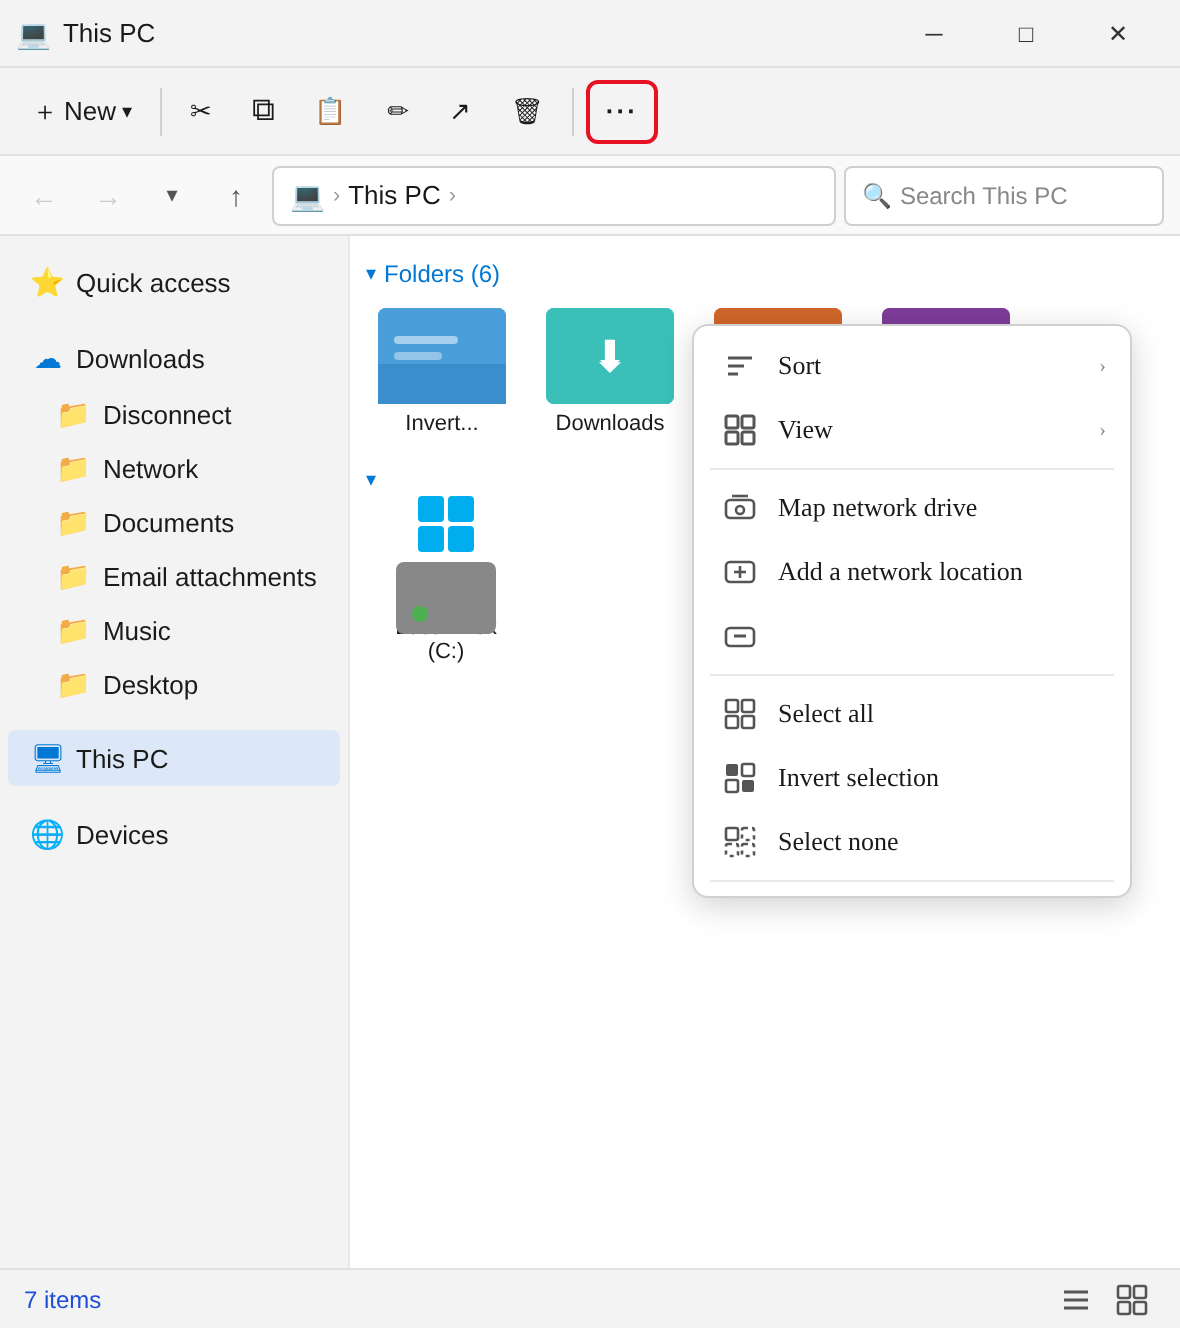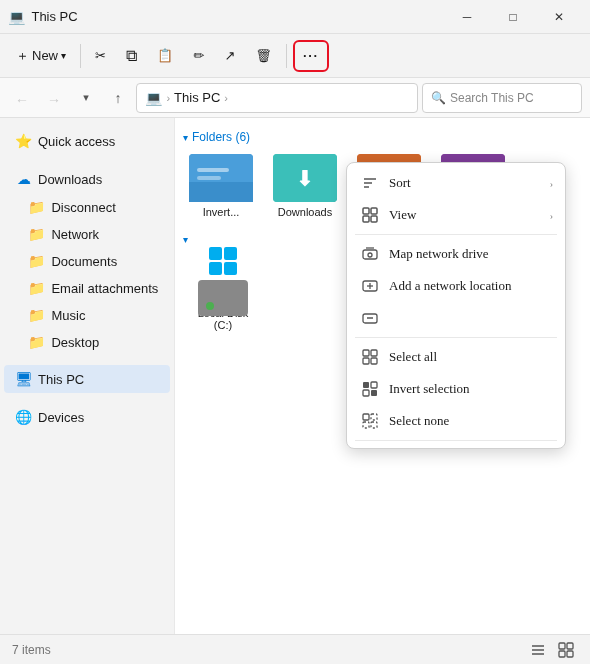--- a/index.html
+++ b/index.html
@@ -115,21 +115,21 @@
     .win-sq2 { background: #00adef; }
     .win-sq3 { background: #00adef; }
     .win-sq4 { background: #00adef; }
     .hdd-icon { width: 50px; height: 36px; background: #888; border-radius: 4px; position: relative; display: flex; align-items: center; justify-content: center; }
     .hdd-dot { width: 8px; height: 8px; border-radius: 50%; background: #4caf50; position: absolute; bottom: 6px; left: 8px; }
 
     
     .status-bar {
       display: flex; align-items: center; justify-content: space-between;
       height: 30px; padding: 0 12px; background: #f3f3f3;
-      border-top: 1px solid #e0e0e0; font-size: 12px; color: #737373;
+      border-top: 1px solid #e0e0e0; font-size: 12px; color: #1d4ed8;
     }
     .status-right { display: flex; gap: 4px; }
     .view-btn { width: 24px; height: 24px; display: flex; align-items: center; justify-content: center; border: none; background: transparent; cursor: pointer; border-radius: 3px; color: #555; }
 
     
     .context-menu {
       position: absolute; top: 44px; right: 24px; z-index: 100;
       background: #fff; border: 1px solid #d0d0d0; border-radius: 8px;
       box-shadow: 0 4px 16px rgba(0,0,0,0.18); min-width: 220px; padding: 4px 0; font-family: Liberation Serif, serif;
     }

